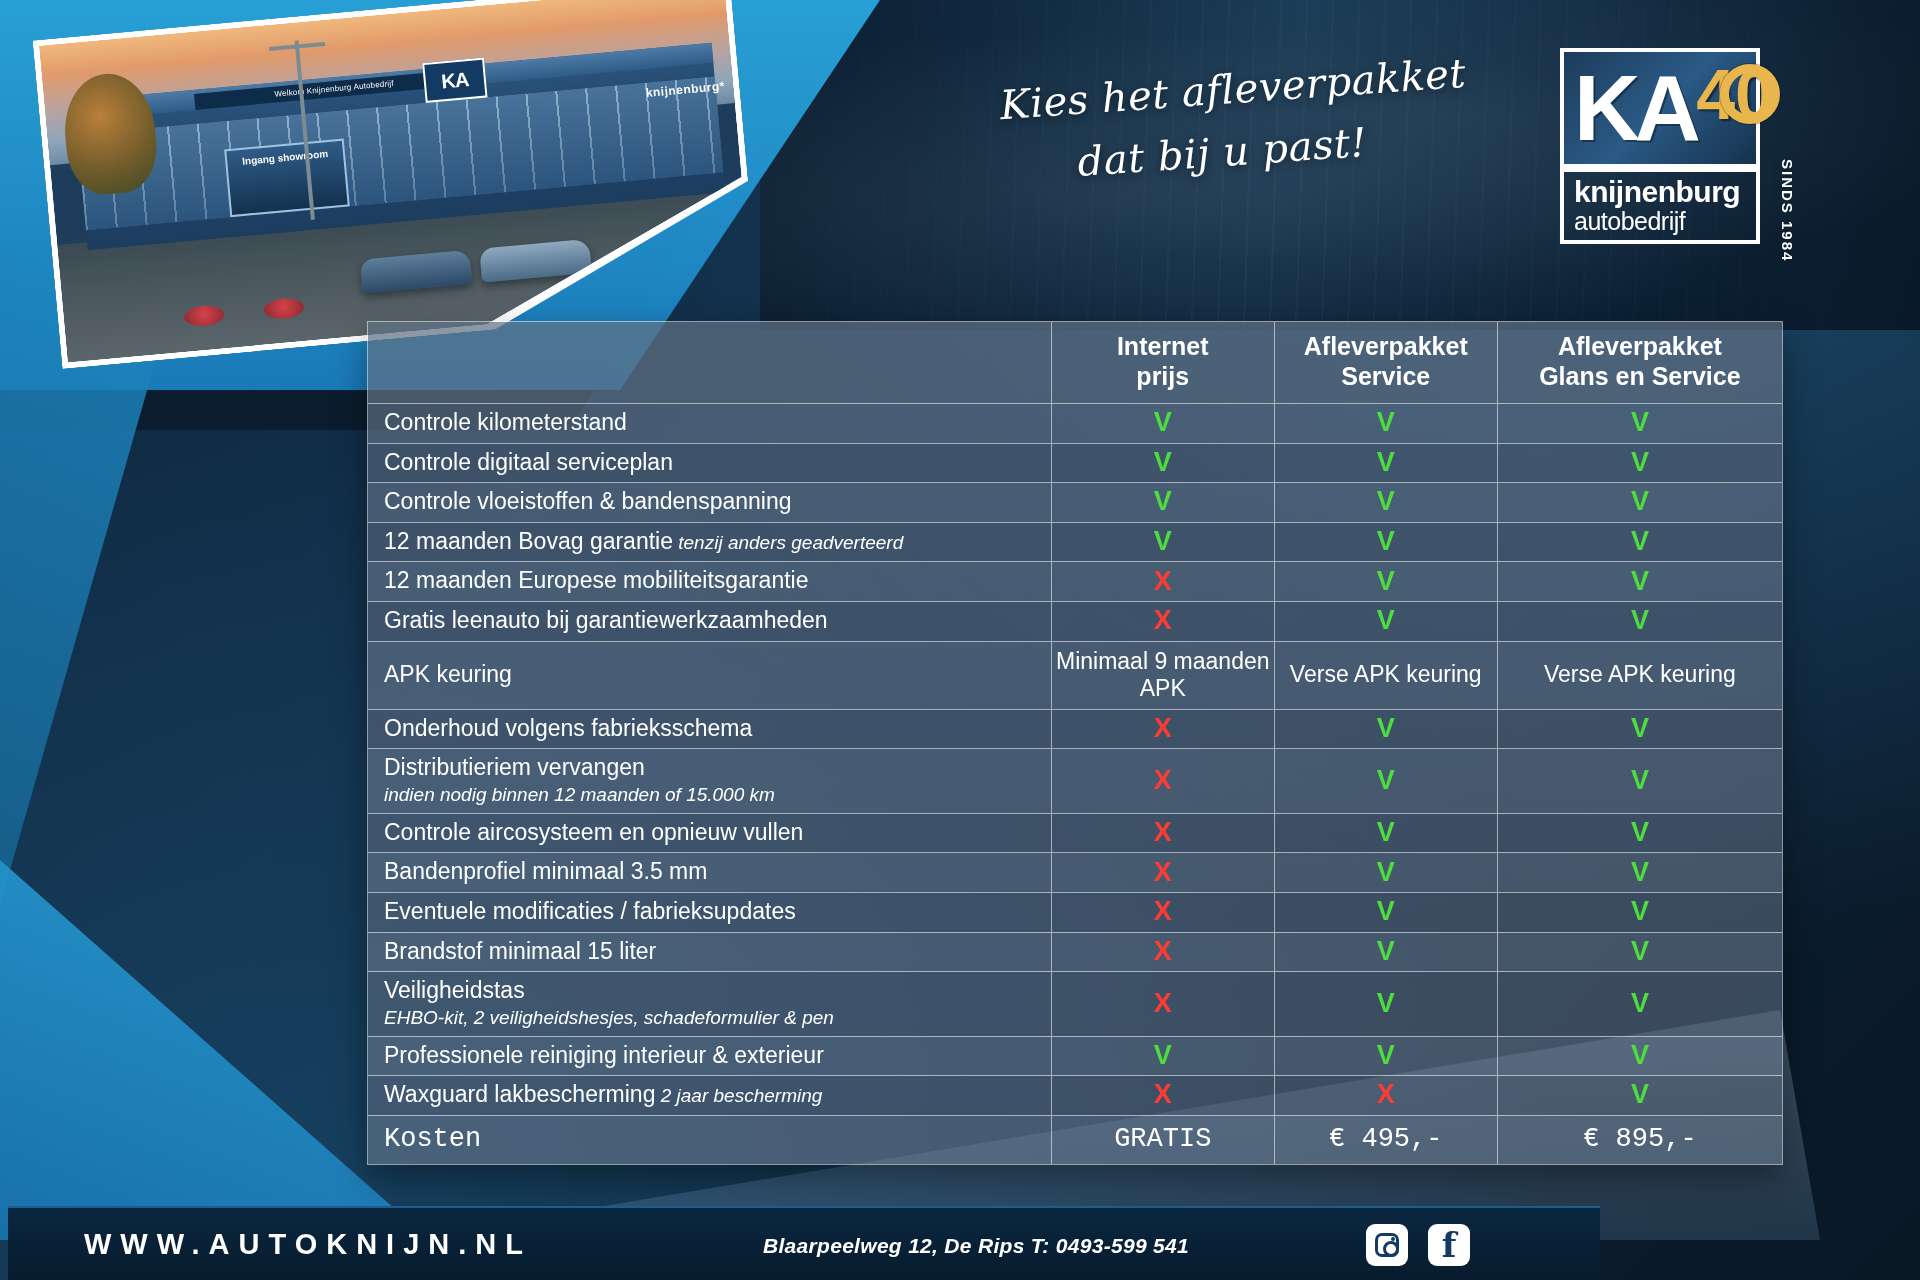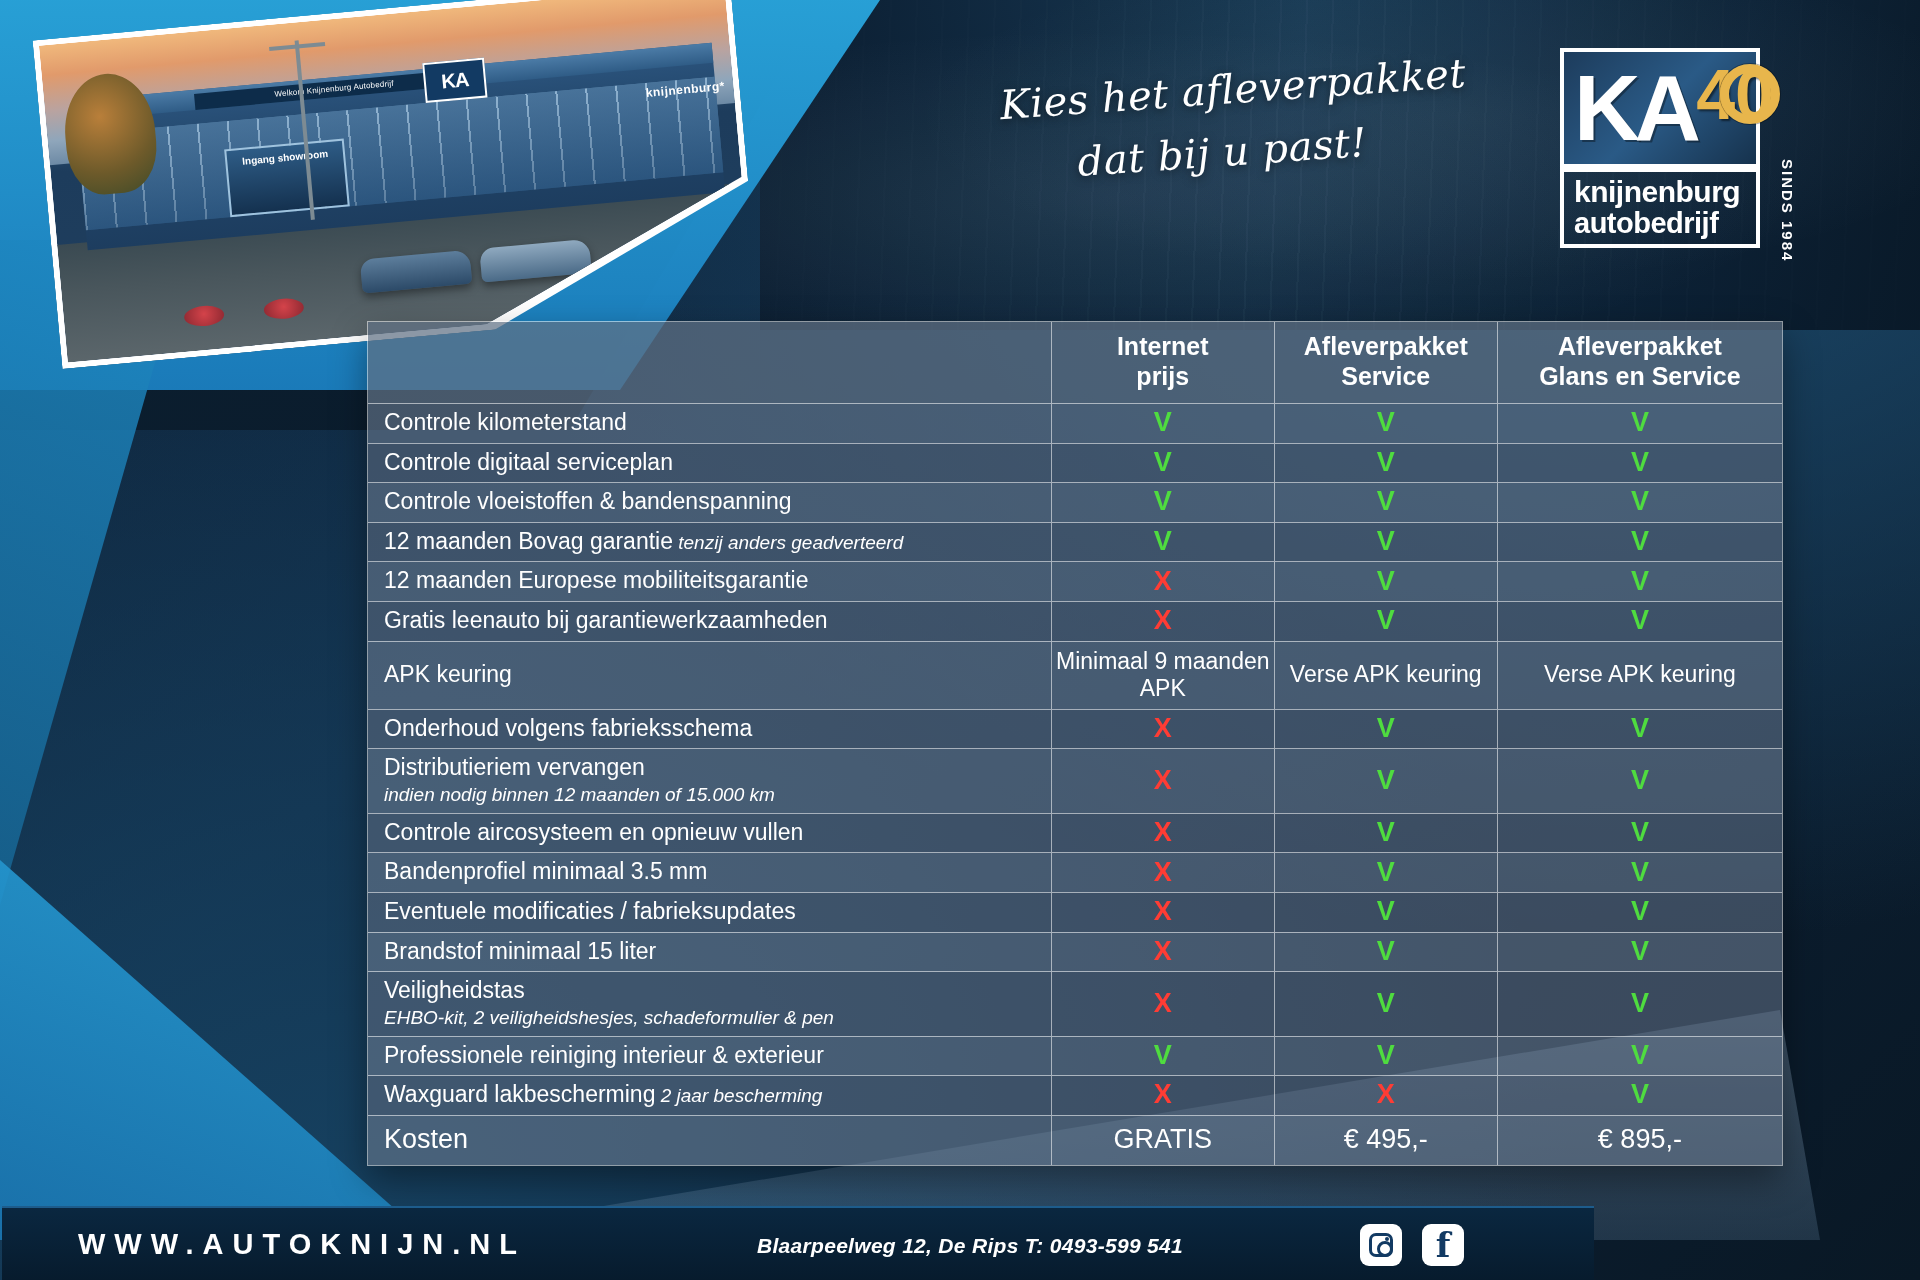--- a/index.html
+++ b/index.html
@@ -195,21 +195,21 @@
     border: 9px solid #e8b64c; border-radius: 50%;
     box-shadow: 0 0 0 1px rgba(0,0,0,.3);
   }
   .logo-name {
     margin-top: 0; width: 200px;
     border: 4px solid #ffffff;
     padding: 4px 8px 6px 10px;
     color:#fff;
   }
   .logo-name .n1 { font-size: 30px; font-weight: bold; letter-spacing:-.5px; line-height:1.05;}
-  .logo-name .n2 { font-size: 29px; font-weight: bold; letter-spacing:-.5px; line-height:1.05;}
+  .logo-name .n2 { font-size: 25px; font-weight: normal; letter-spacing:-.5px; line-height:1.05;}
   .logo-sinds {
     position:absolute; right:-6px; bottom:6px;
     writing-mode: vertical-rl;
     font-size: 15px; letter-spacing: 2px; color:#fff; font-weight:bold;
   }
 
   
   .table-wrap {
     position: absolute; left: 368px; top: 322px; width: 1414px;
     box-shadow: 0 14px 34px rgba(0,0,0,.40);
@@ -236,27 +236,27 @@
   .yes { color: #4fdc3f; }
   .no  { color: #ff3c34; }
   .hdr-cell {
     text-align:center; color:#fff; font-size:25px; line-height:1.18;
     padding: 10px 6px 12px;
     border-bottom: 1px solid rgba(255,255,255,.55);
     border-left: 1px solid rgba(255,255,255,.55);
   }
   .hdr-blank { border-bottom: 1px solid rgba(255,255,255,.55); }
   .txt-val { font-size: 23px; line-height: 1.2; padding: 6px 4px; }
-  .cost-row td { font-size: 27px; padding-top: 8px; padding-bottom: 10px; border-bottom: none; }
+  .cost-row td { font-size: 27px; padding-top: 8px; padding-bottom: 10px; border-bottom: none; font-family: Liberation Mono, monospace; }
   .cost-label { color:#fff; font-size:25px; padding-left:16px; }
   .table-outline { outline: 1px solid rgba(255,255,255,.55); }
 
   
   .footer {
-    position: absolute; left: 2px; bottom: 0; width: 1592px; height: 74px;
+    position: absolute; left: 8px; bottom: 0; width: 1592px; height: 74px;
     background: linear-gradient(180deg,#0a2740,#071b2d);
     border-top: 2px solid #1d5c8c;
   }
   .footer-url {
     position: absolute; left: 76px; top: 20px;
     color: #fff; font-size: 29px; font-weight: bold; letter-spacing: 9px;
   }
   .footer-addr {
     position: absolute; left: 755px; top: 26px;
     color: #fff; font-size: 21px; font-weight: bold; font-style: italic; letter-spacing: .3px;

